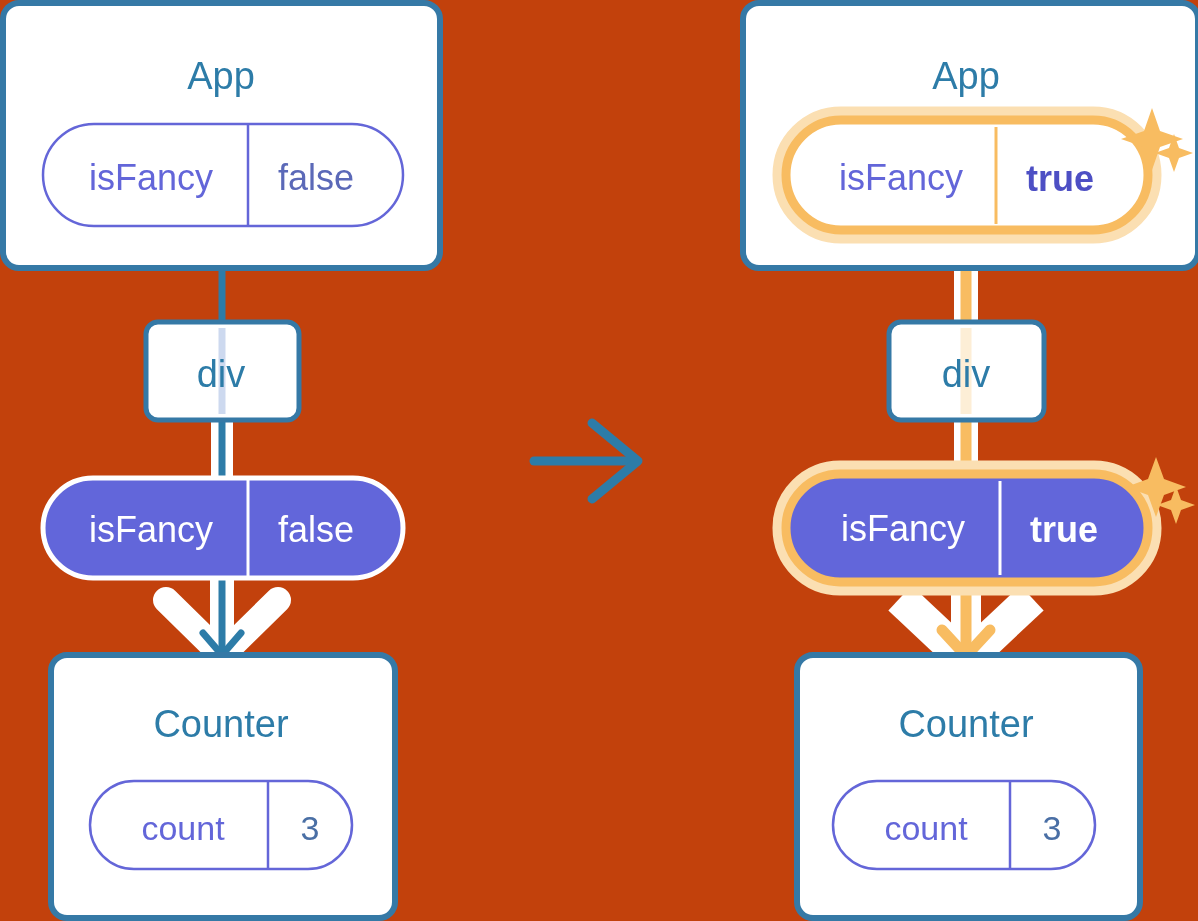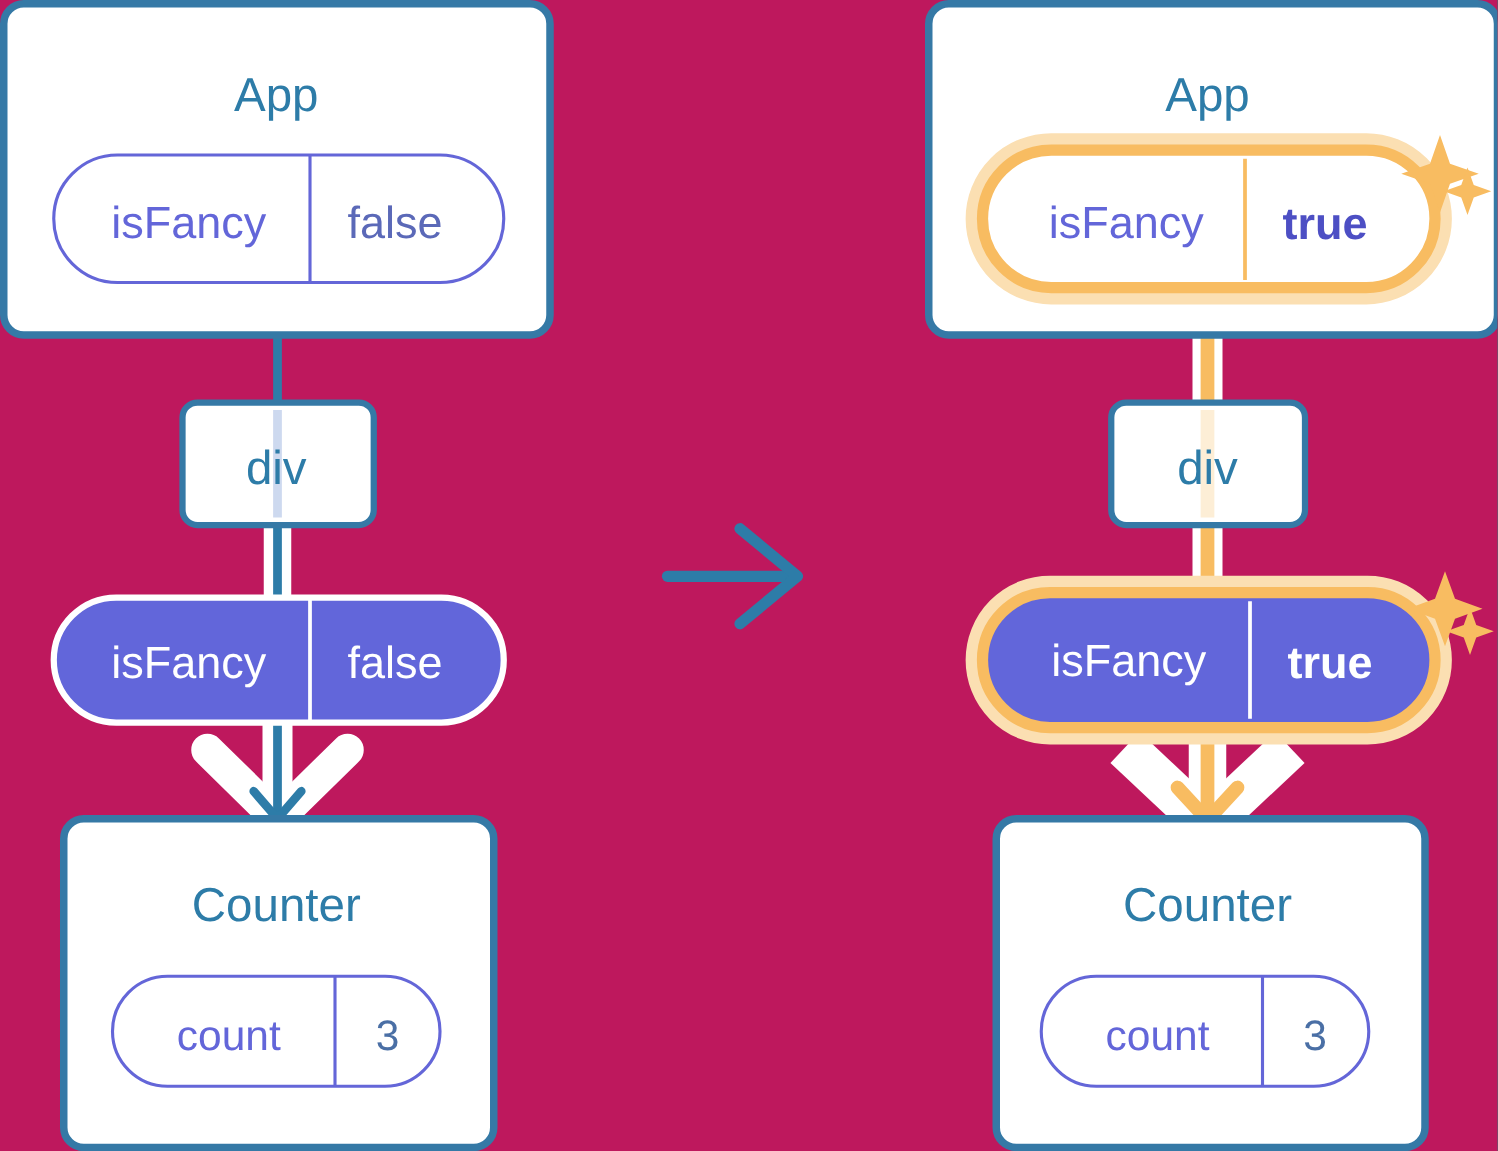--- a/index.html
+++ b/index.html
@@ -8,21 +8,21 @@
     padding: 0;
     background: #4d6670;
   }
   body {
     font-family: "Liberation Sans", sans-serif;
   }
   #stage {
     position: relative;
     width: 1198px;
     height: 921px;
-    background: #be185d;
+    background: #c2410c;
     overflow: hidden;
   }
   #stage svg.layer {
     position: absolute;
     left: 0;
     top: 0;
     width: 1198px;
     height: 921px;
     overflow: visible;
   }

